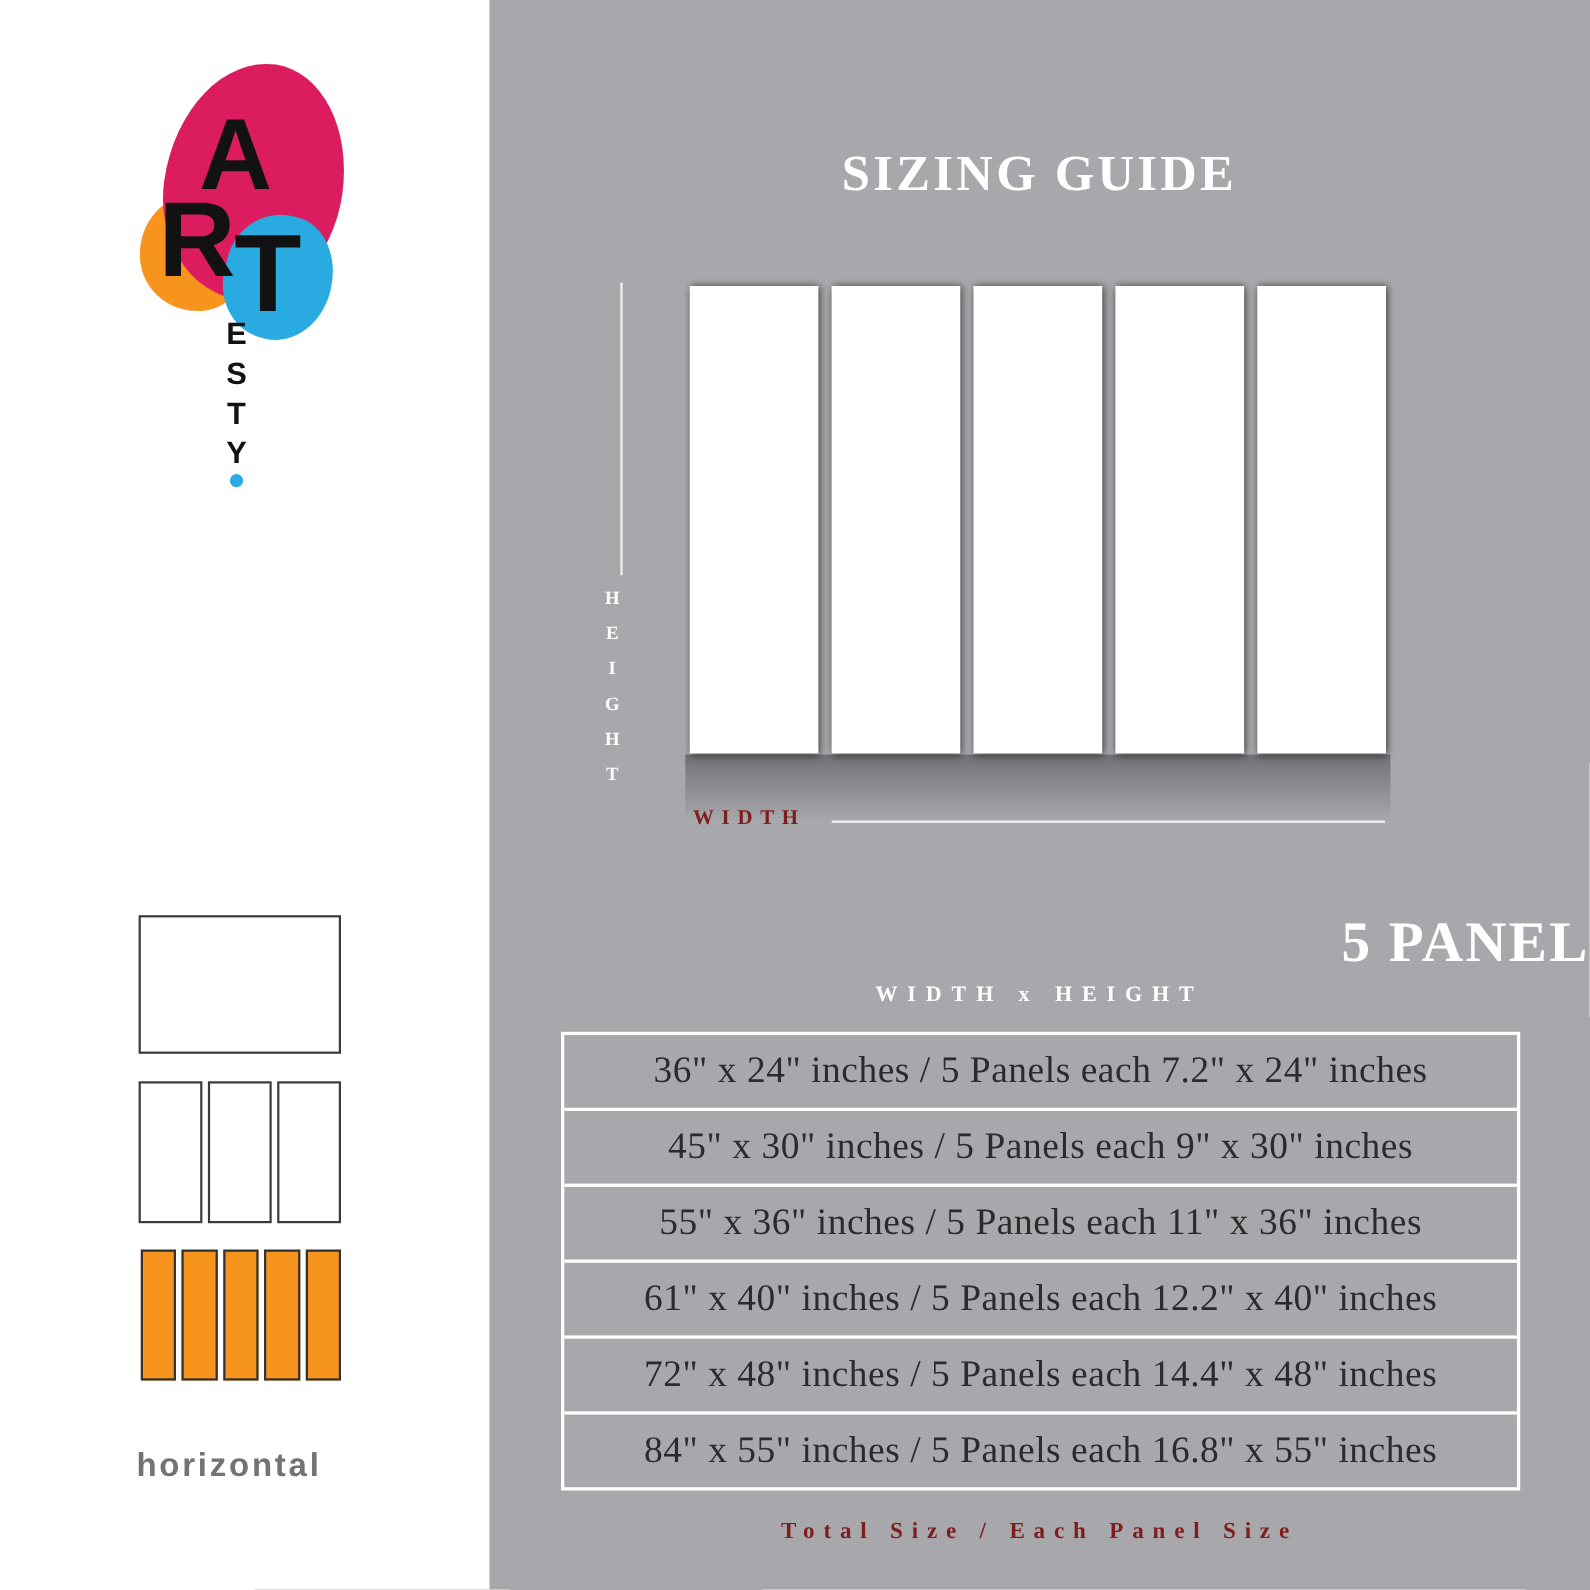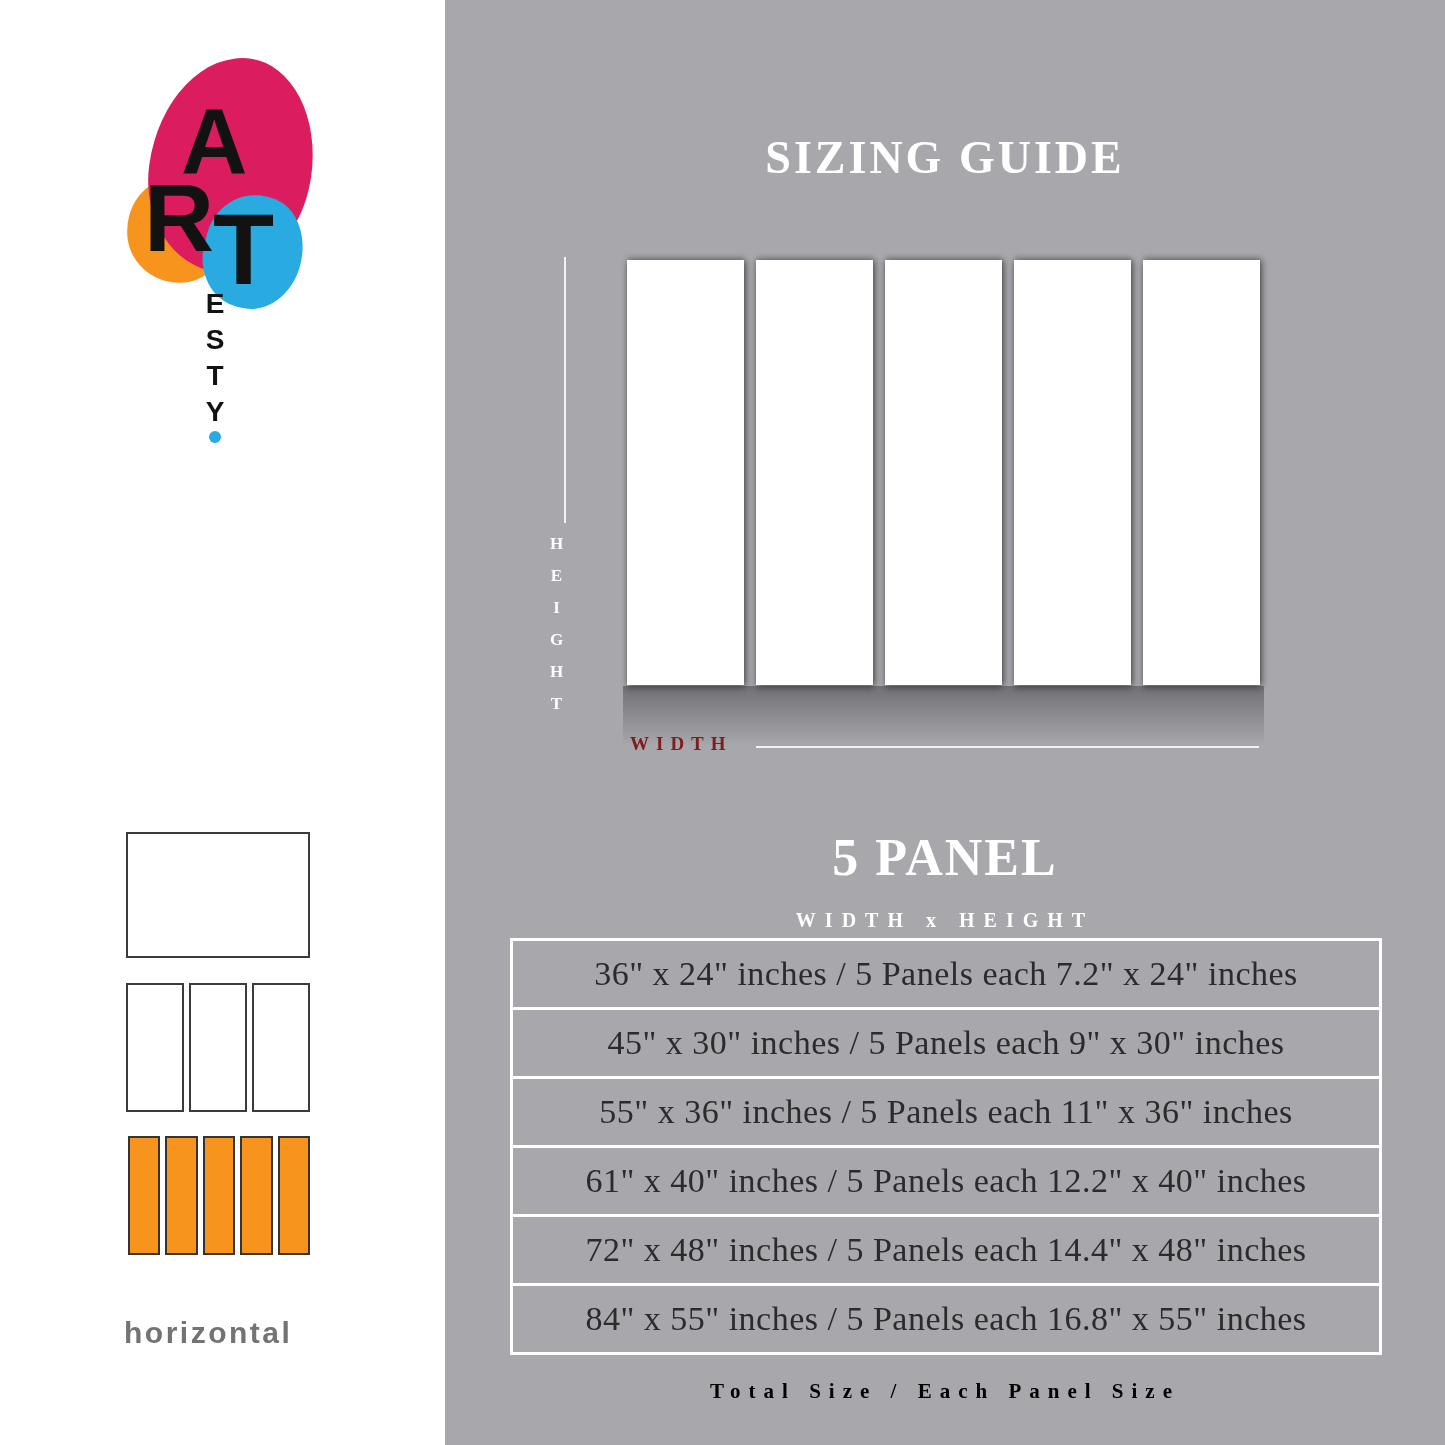--- a/index.html
+++ b/index.html
@@ -50,32 +50,32 @@
   .panels > div{flex:1;background:#ffffff;
     box-shadow:3px 0 6px rgba(0,0,0,0.30), 0 -3px 5px rgba(0,0,0,0.18), 0 4px 6px rgba(0,0,0,0.28);}
   .panel-shadow{left:178px;top:686px;width:641px;height:60px;
     background:linear-gradient(to bottom, rgba(30,30,35,0.40), rgba(168,168,172,0));}
   .height-line{left:119px;top:257px;width:2px;height:266px;background:#ffffff;opacity:.85;}
   .height-label{left:101px;top:534px;color:#ffffff;font-weight:bold;font-size:17px;
     writing-mode:vertical-rl;text-orientation:upright;letter-spacing:13px;}
   .width-label{left:185px;top:733px;color:#7f1d1d;font-weight:bold;font-size:19px;letter-spacing:7px;}
   .width-line{left:311px;top:746px;width:503px;height:2px;background:#ffffff;opacity:.85;}
 
-  .panel-heading{left:0;top:828px;width:100%;text-align:center;color:#ffffff;
+  .panel-heading{left:0;top:828px;width:100%;text-align:right;color:#ffffff;
     font-size:52px;font-weight:bold;letter-spacing:2px;}
   .panel-subheading{left:0;top:893px;width:100%;text-align:center;color:#ffffff;
-    font-size:20px;font-weight:bold;letter-spacing:9px;margin-top:16px;}
+    font-size:20px;font-weight:bold;letter-spacing:9px;}
 
   
   .size-table{left:65px;top:938px;width:866px;border:3px solid #ffffff;}
   .size-row{height:66px;display:flex;align-items:center;justify-content:center;
     font-size:34px;color:#2b2b2e;letter-spacing:.5px;border-bottom:3px solid #ffffff;}
   .size-row:last-child{border-bottom:none;}
 
-  .table-footer{left:0;top:1379px;width:100%;text-align:center;color:#000000;
+  .table-footer{left:0;top:1379px;width:100%;text-align:center;color:#7f1d1d;
     font-size:21px;font-weight:bold;letter-spacing:8px;}
 </style>
 </head>
 <body>
 
 <div class="abs left-col">
 
   <div class="abs">
     <div class="blob blob-orange"></div>
     <div class="blob blob-pink"></div>

